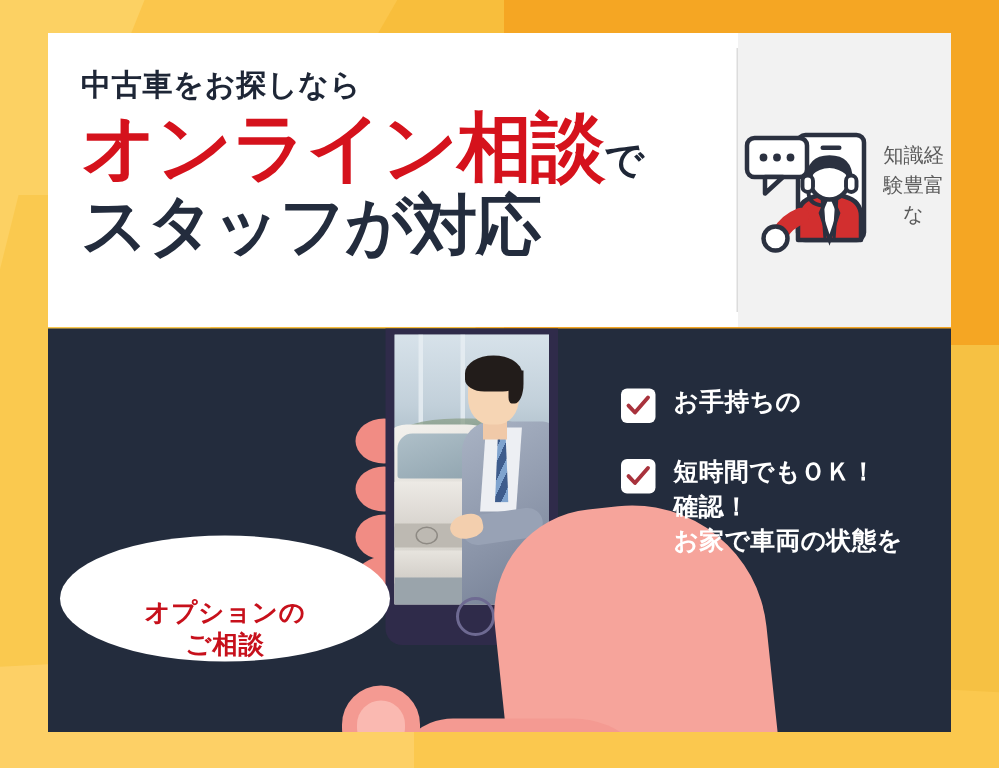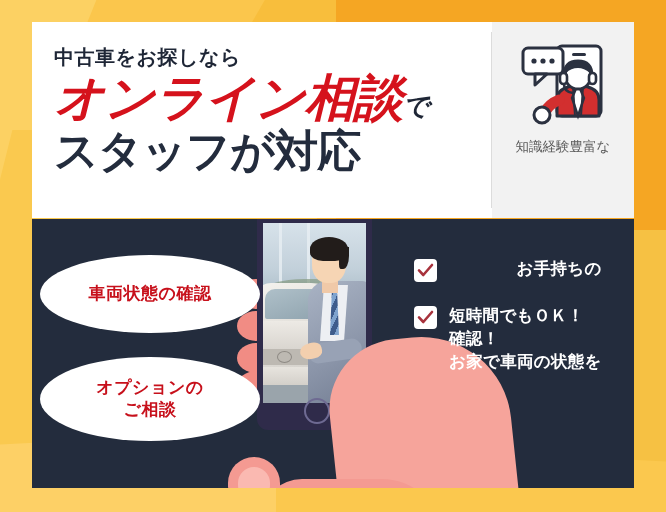--- a/index.html
+++ b/index.html
@@ -31,28 +31,28 @@
 
   
   .card{position:absolute;left:32px;top:22px;width:602px;height:196px;background:#FFFFFF;}
   .card-right{position:absolute;right:0;top:0;width:142px;height:196px;background:#F2F2F2;}
   .card-divider{position:absolute;right:142px;top:10px;width:1px;height:176px;background:#DCDCDC;}
 
   .headline{position:absolute;left:22px;top:10px;width:440px;}
   .hl-small{font-size:20px;font-weight:bold;color:#1E2636;letter-spacing:.5px;
             line-height:1.1;margin:14px 0 4px 0;}
   .hl-big{font-size:50px;font-weight:bold;color:#D5121C;letter-spacing:-1px;
-          line-height:1.04;margin:0;white-space:nowrap;font-style:italic;}
+          line-height:1.04;margin:0;white-space:nowrap;}
   .hl-big .suffix{font-size:26px;color:#1E2636;letter-spacing:0;}
   .hl-mid{font-size:44px;font-weight:bold;color:#232C3D;letter-spacing:-1px;
           line-height:1.12;margin:2px 0 0 0;white-space:nowrap;}
 
   
   .staff{position:absolute;right:0;top:0;width:142px;height:196px;
-         display:flex;flex-direction:column;align-items:center;}
+         display:flex;flex-direction:row;align-items:center;}
   .staff-icon{margin-top:16px;}
   .staff-cap{font-family:"Liberation Serif","DejaVu Serif",serif;
              font-size:13.5px;color:#5A5A5A;text-align:center;line-height:1.45;margin-top:7px;}
 
   
   .dark{position:absolute;left:32px;top:219px;width:602px;height:269px;
         background:#232C3D;overflow:hidden;}
 
   
   .phone{position:absolute;left:225px;top:-14px;width:115px;height:225px;
@@ -117,25 +117,25 @@
   .sleeve{position:absolute;left:360px;top:240px;width:120px;height:120px;
         background:#3E3659;border-radius:30px 8px 0 0;transform:rotate(-10deg);z-index:5;}
   .cuff{position:absolute;left:346px;top:236px;width:48px;height:110px;
         background:#FFFFFF;border-radius:14px;transform:rotate(-10deg);z-index:5;}
 
   
   .oval{position:absolute;z-index:9;background:#FFFFFF;border-radius:50%;
         display:flex;align-items:center;justify-content:center;text-align:center;
         color:#C7101B;font-weight:bold;font-size:17px;line-height:1.28;letter-spacing:.5px;}
   .oval1{left:8px;top:36px;width:220px;height:78px;}
-  .oval2{left:8px;top:138px;width:220px;height:84px;}
+  .oval2{left:8px;top:138px;width:220px;height:84px;align-items:flex-end;}
 
   
   .checks{position:absolute;left:382px;top:38px;z-index:9;}
-  .check-row{display:flex;align-items:flex-start;margin-bottom:22px;justify-content:space-between;}
+  .check-row{display:flex;align-items:flex-start;margin-bottom:22px;}
   .cbox{flex:0 0 auto;width:23px;height:23px;background:#FFFFFF;border-radius:4px;
         margin-right:12px;margin-top:2px;position:relative;}
   .cbox svg{position:absolute;left:3px;top:3px;}
   .ctext{color:#FFFFFF;font-weight:bold;font-size:16.5px;line-height:1.38;letter-spacing:.3px;}
 </style>
 </head>
 <body>
 
 <div id="banner">
 
@@ -231,23 +231,20 @@
     <div class="fing f2"></div>
     <div class="fing f3"></div>
     <div class="fing f4"></div>
     <div class="hand palm"></div>
     <div class="sleeve"></div>
     <div class="cuff"></div>
     <div class="hand-lower"></div>
     <div class="knuck"></div>
     <div class="nail"></div>
 
-    <div class="oval oval1">
-      <span>車両状態の確認</span>
-    </div>
     <div class="oval oval2">
       <span id="oval2-label">
           <div>オプションの</div>
           <div>ご相談</div>
         </span>
     </div>
 
     <div class="checks">
       <div class="check-row">
         <div class="cbox">

